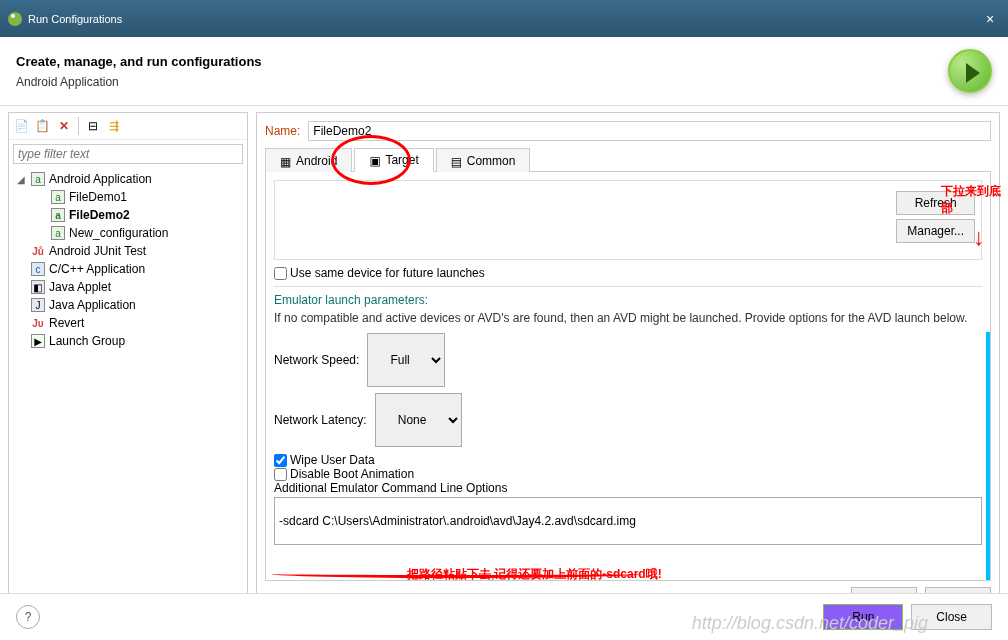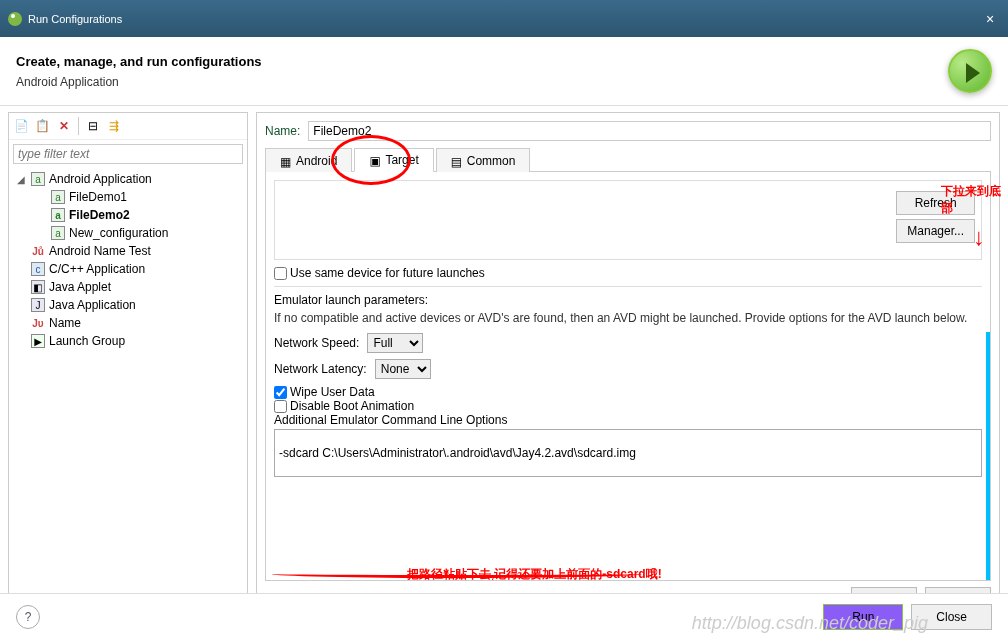--- a/index.html
+++ b/index.html
@@ -30,38 +30,38 @@
     .tree-item { position: relative; }
     .icon-sm { width: 14px; height: 14px; display: inline-flex; align-items: center; justify-content: center; font-size: 10px; border: 1px solid #888; background: #eef; }
     .icon-a { background: #e8f4e8; color: #2a7a2a; }
     .icon-ju { color: #c44; border: none; font-weight: bold; background: none; }
     .icon-c { background: #dde9f5; color: #2255aa; }
     .icon-j { background: #e8e8f5; }
     .filter-status { padding: 4px 6px; border-top: 1px solid #eee; color: #333; }
     
     .content { flex: 1; border: 1px solid #ccc; margin: 6px 8px 6px 4px; padding: 8px; display: flex; flex-direction: column; position: relative; }
     .name-row { display: flex; align-items: center; gap: 8px; margin-bottom: 6px; }
-    .name-row label { color: #14532d; }
+    .name-row label { color: #c2410c; }
     .name-row input { flex: 1; padding: 2px 4px; border: 1px solid #ccc; }
     
     .tabs { display: flex; border-bottom: 1px solid #ccc; margin-bottom: 0; }
     .tab { padding: 4px 14px; border: 1px solid #ccc; border-bottom: none; background: #f5f5f5; display: flex; align-items: center; gap: 4px; margin-right: 2px; cursor: pointer; position: relative; top: 1px; }
     .tab.active { background: #fff; border-bottom: 1px solid #fff; }
     .tab-icon { width: 12px; height: 12px; display: inline-block; }
     
     .tab-content { flex: 1; border: 1px solid #ccc; border-top: none; padding: 8px; display: flex; flex-direction: column; gap: 6px; overflow: hidden; position: relative; }
     .devices-area { height: 80px; border: 1px solid #ddd; position: relative; }
     .devices-right { position: absolute; right: 6px; top: 10px; display: flex; flex-direction: column; gap: 4px; }
     .btn { padding: 4px 10px; background: #f0f0f0; border: 1px solid #bbb; cursor: pointer; min-width: 66px; text-align: center; }
     .checkbox-row { display: flex; align-items: center; gap: 3px; }
     .fieldset { border-top: 1px solid #ddd; padding-top: 6px; }
-    .fieldset-title { color: #000000; margin-bottom: 4px; }
+    .fieldset-title { color: #0f766e; margin-bottom: 4px; }
     .fieldset-desc { color: #333; margin-bottom: 8px; }
     .param-row { display: flex; align-items: center; gap: 8px; margin-bottom: 6px; }
-    .param-row select { border: 1px solid #aaa; padding: 1px; min-width: 56px; }
+    .param-row select { border: 1px solid #aaa; padding: 18px; min-width: 56px; }
     .cmd-input { width: 100%; padding: 16px 4px; border: 1px solid #aaa; margin-top: 2px; }
     
     .scroll-indicator { position: absolute; right: -4px; top: 160px; width: 8px; height: 320px; background: #00bfff; }
     
     .footer-btns { display: flex; justify-content: flex-end; gap: 8px; padding: 6px 0 0; }
     
     .dialog-footer { position: absolute; bottom: 0; left: 0; right: 0; padding: 10px 16px; border-top: 1px solid #ddd; display: flex; justify-content: space-between; align-items: center; background: #fff; }
     .help-btn { width: 24px; height: 24px; border: 1px solid #aaa; border-radius: 50%; display: flex; align-items: center; justify-content: center; color: #556; cursor: pointer; }
     .dialog-footer-btns { display: flex; gap: 8px; }
     .btn-primary { background: #8b5cf6; border-color: #8cc04a; padding: 5px 28px; }
@@ -113,37 +113,37 @@
       <div class="tree-item child selected">
           <span class="icon-sm icon-a">a</span>
           <span>FileDemo2</span>
         </div>
       <div class="tree-item child">
           <span class="icon-sm icon-a">a</span>
           <span>New_configuration</span>
         </div>
       <div class="tree-item">
           <span class="icon-sm icon-ju">Jů</span>
-          <span>Android Name Test</span>
+          <span>Android JUnit Test</span>
         </div>
       <div class="tree-item">
           <span class="icon-sm icon-c">c</span>
           <span>C/C++ Application</span>
         </div>
       <div class="tree-item">
           <span class="icon-sm icon-j">◧</span>
           <span>Java Applet</span>
         </div>
       <div class="tree-item">
           <span class="icon-sm icon-j">J</span>
           <span>Java Application</span>
         </div>
       <div class="tree-item">
           <span class="icon-sm icon-ju">Jυ</span>
-          <span>Name</span>
+          <span>Revert</span>
         </div>
       <div class="tree-item">
           <span class="icon-sm" style="background:#efe">▶</span>
           <span>Launch Group</span>
         </div>
     </div>
     <div class="filter-status">Filter matched 10 of 26 items</div>
   </div>
 
   <div class="content">

